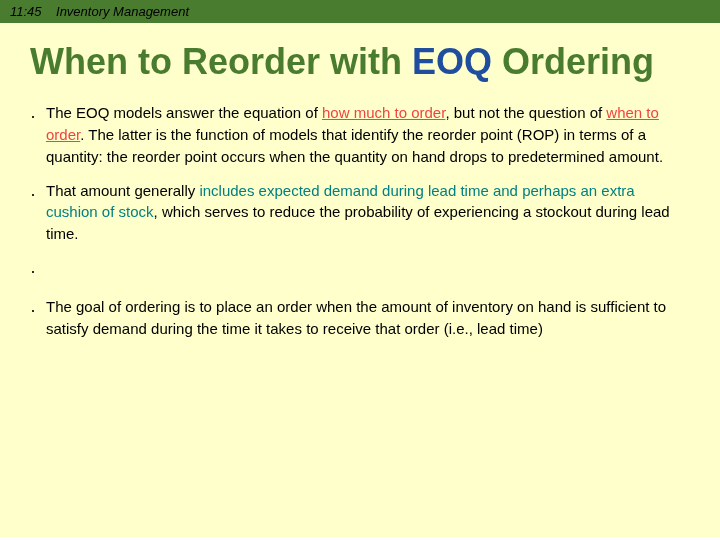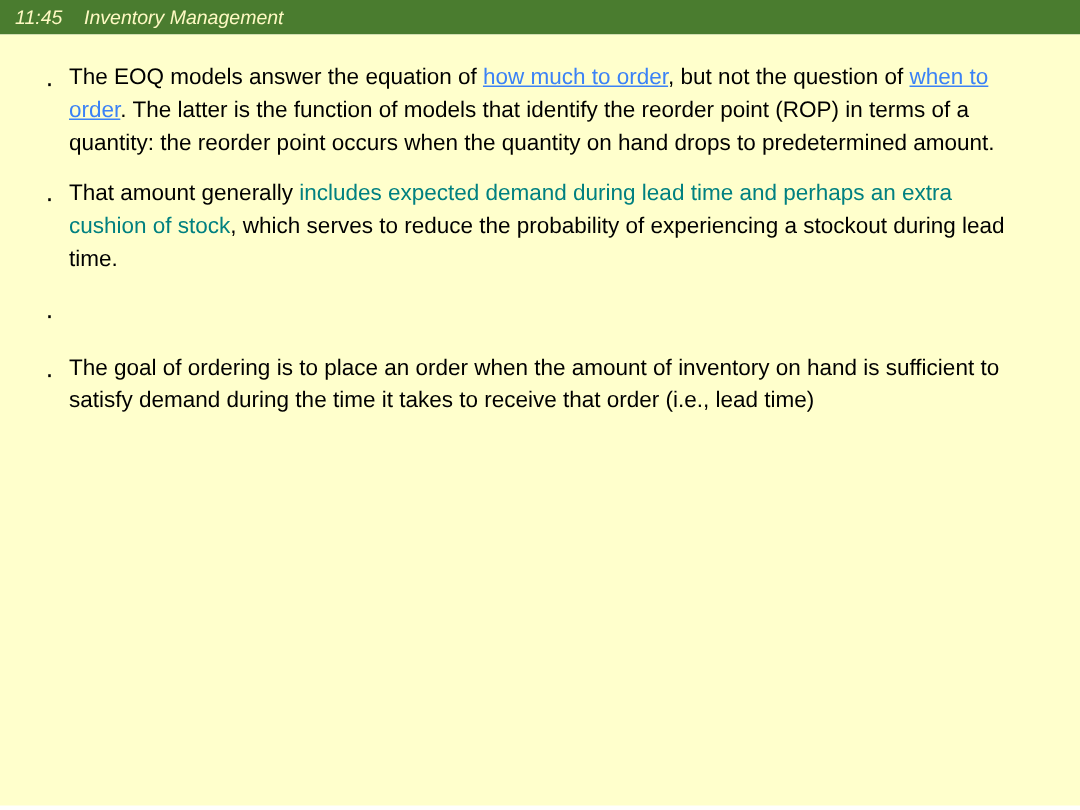--- a/index.html
+++ b/index.html
@@ -13,21 +13,21 @@
     }
 
     .header-bar {
       background: #4a7c2f;
       padding: 4px 10px;
       display: flex;
       align-items: center;
     }
 
     .header-title {
-      color: #fef9c3;
+      color: #000000;
       font-size: 13px;
       font-style: italic;
       font-weight: normal;
     }
 
     .slide-container {
       background: #ffffcc;
       width: 720px;
       height: 514px;
       padding: 18px 30px 20px 30px;
@@ -71,40 +71,43 @@
       font-size: 18px;
       margin-top: 1px;
       flex-shrink: 0;
     }
 
     .bullet-text {
       flex: 1;
     }
 
     .link-blue {
-      color: #3b82f6;
+      color: #ef4444;
       text-decoration: underline;
     }
 
     .highlight-teal {
       color: #008080;
     }
   </style>
 </head>
 <body>
 
 <div class="header-bar">
   <span class="header-title">
     <span>11:45</span>
     &nbsp;&nbsp;
     <span>Inventory Management</span>
   </span>
 </div>
 
 <div class="slide-container">
+  <div class="slide-title">
+    <span>When to Reorder with </span><span class="highlight-blue">EOQ</span><span> Ordering</span>
+  </div>
 
   <ul class="bullet-list">
     <li class="bullet-item">
       <span class="bullet-dot">·</span>
       <span class="bullet-text">
         The EOQ models answer the equation of <span class="link-blue">how much to order</span>, but not the question of <span class="link-blue">when to order</span>. The latter is the function of models that identify the reorder point (ROP) in terms of a quantity: the reorder point occurs when the quantity on hand drops to predetermined amount.
       </span>
     </li>
     <li class="bullet-item">
       <span class="bullet-dot">·</span>

